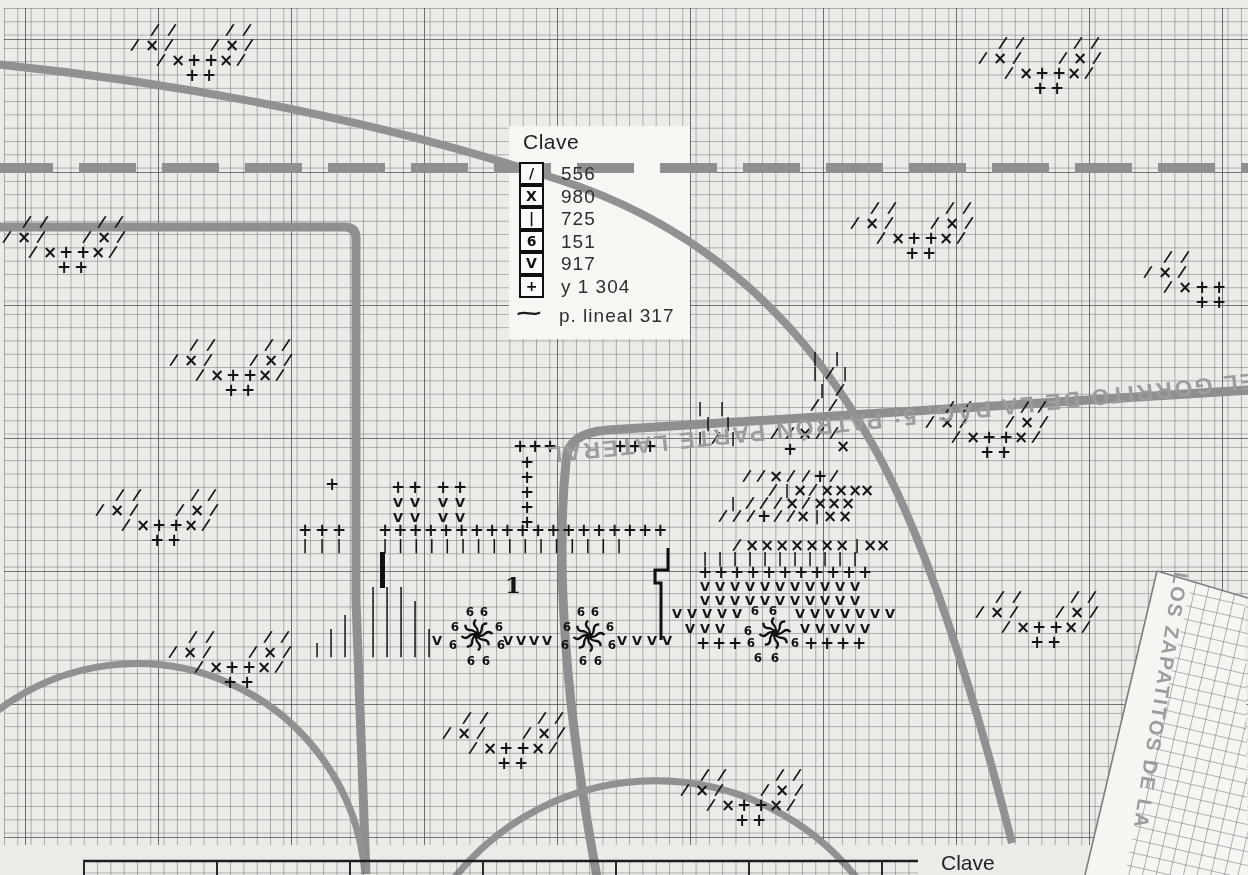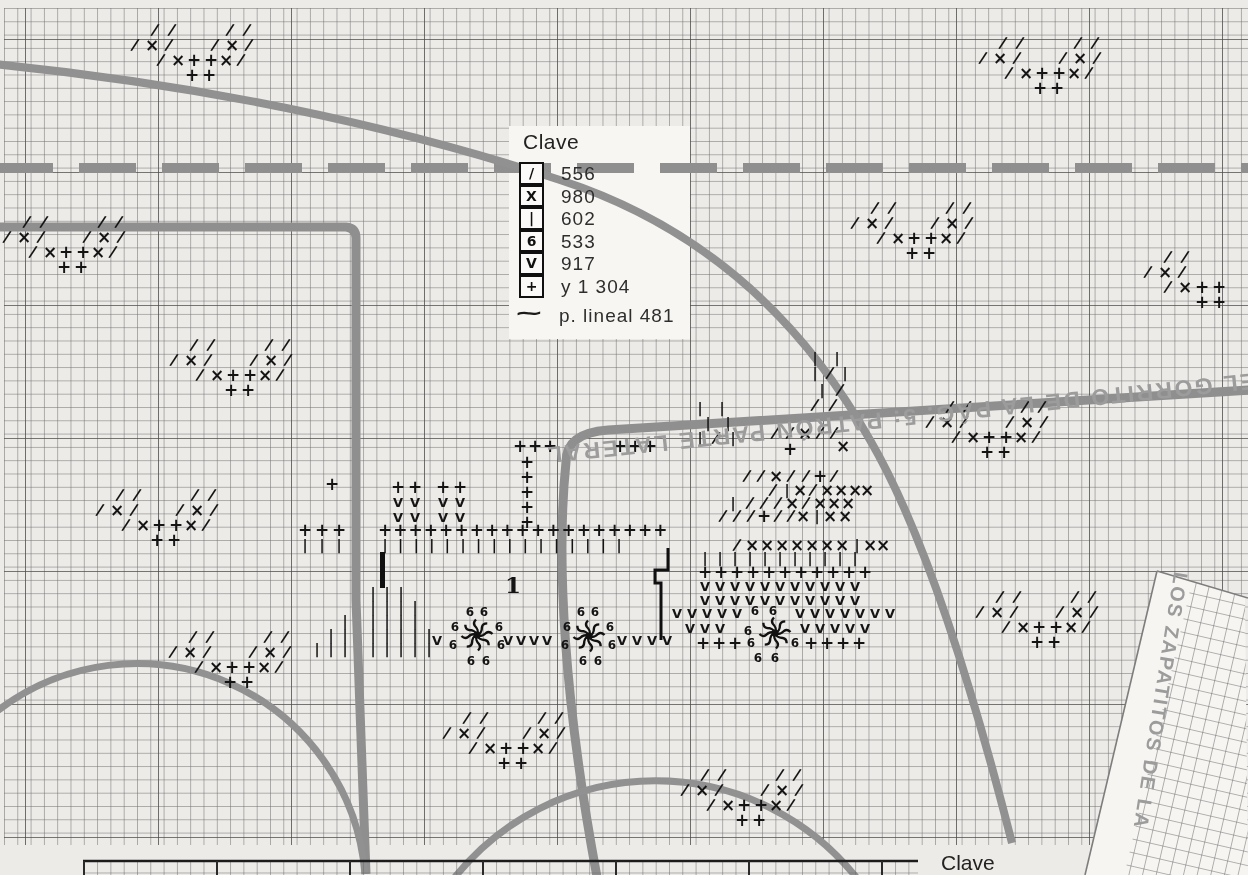--- a/index.html
+++ b/index.html
@@ -580,37 +580,37 @@
     <div class="lrow">
       <span class="lbox"><span class="sg">/</span></span>
       <span class="lcode">556</span>
     </div>
     <div class="lrow">
       <span class="lbox"><span class="sg">X</span></span>
       <span class="lcode">980</span>
     </div>
     <div class="lrow">
       <span class="lbox"><span class="sg">|</span></span>
-      <span class="lcode">602</span>
+      <span class="lcode">725</span>
     </div>
     <div class="lrow">
       <span class="lbox"><span class="sg">6</span></span>
-      <span class="lcode">533</span>
+      <span class="lcode">151</span>
     </div>
     <div class="lrow">
       <span class="lbox"><span class="sg">V</span></span>
       <span class="lcode">917</span>
     </div>
     <div class="lrow">
       <span class="lbox"><span class="sg">+</span></span>
       <span class="lcode">y 1 304</span>
     </div>
     <div class="lline">
       <span class="wave">~</span>
-      <span class="wlabel">p. lineal 481</span>
+      <span class="wlabel">p. lineal 317</span>
     </div>
   </div>
 
   <div id="clave2">Clave</div>
 
 <svg width="46" height="46" viewBox="-23 -23 46 46" class="spider" style="left: 477px; top: 635px;">
     <g stroke="#111" stroke-width="2.4" fill="none">
       <path d="M0,0 C2,-3 0,-7 -2,-9 C-3.5,-11 -3,-13.5 -1,-15.5"></path>
       <path d="M0,0 C2,-3 0,-7 -2,-9 C-3.5,-11 -3,-13.5 -1,-15.5" transform="rotate(45)"></path>
       <path d="M0,0 C2,-3 0,-7 -2,-9 C-3.5,-11 -3,-13.5 -1,-15.5" transform="rotate(90)"></path>

